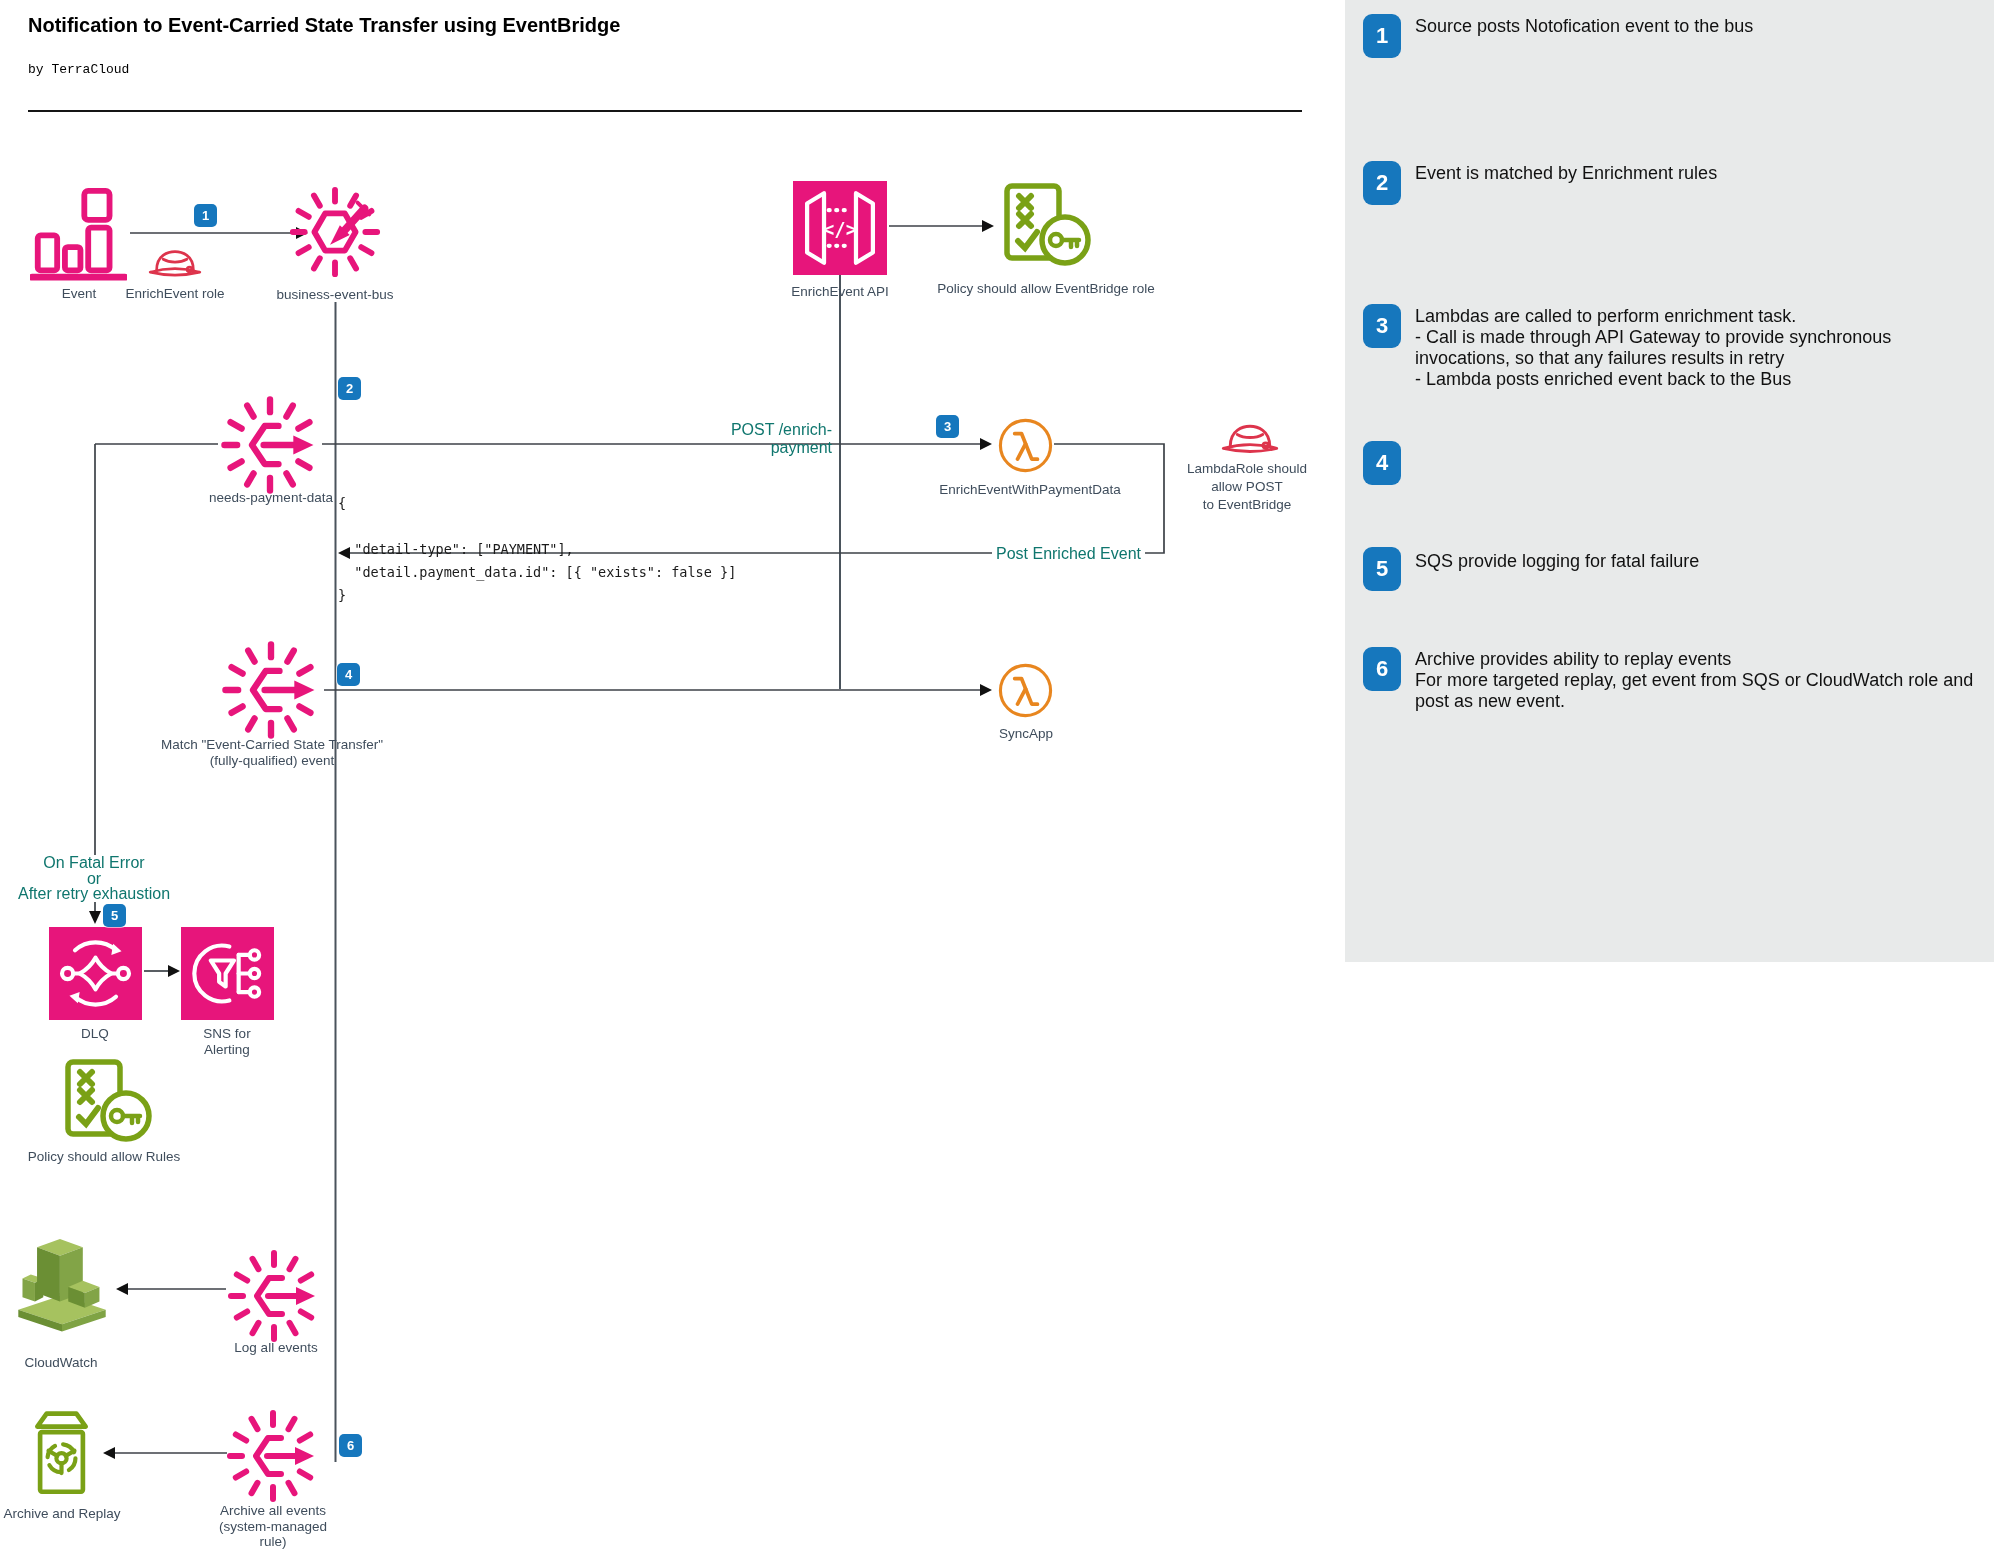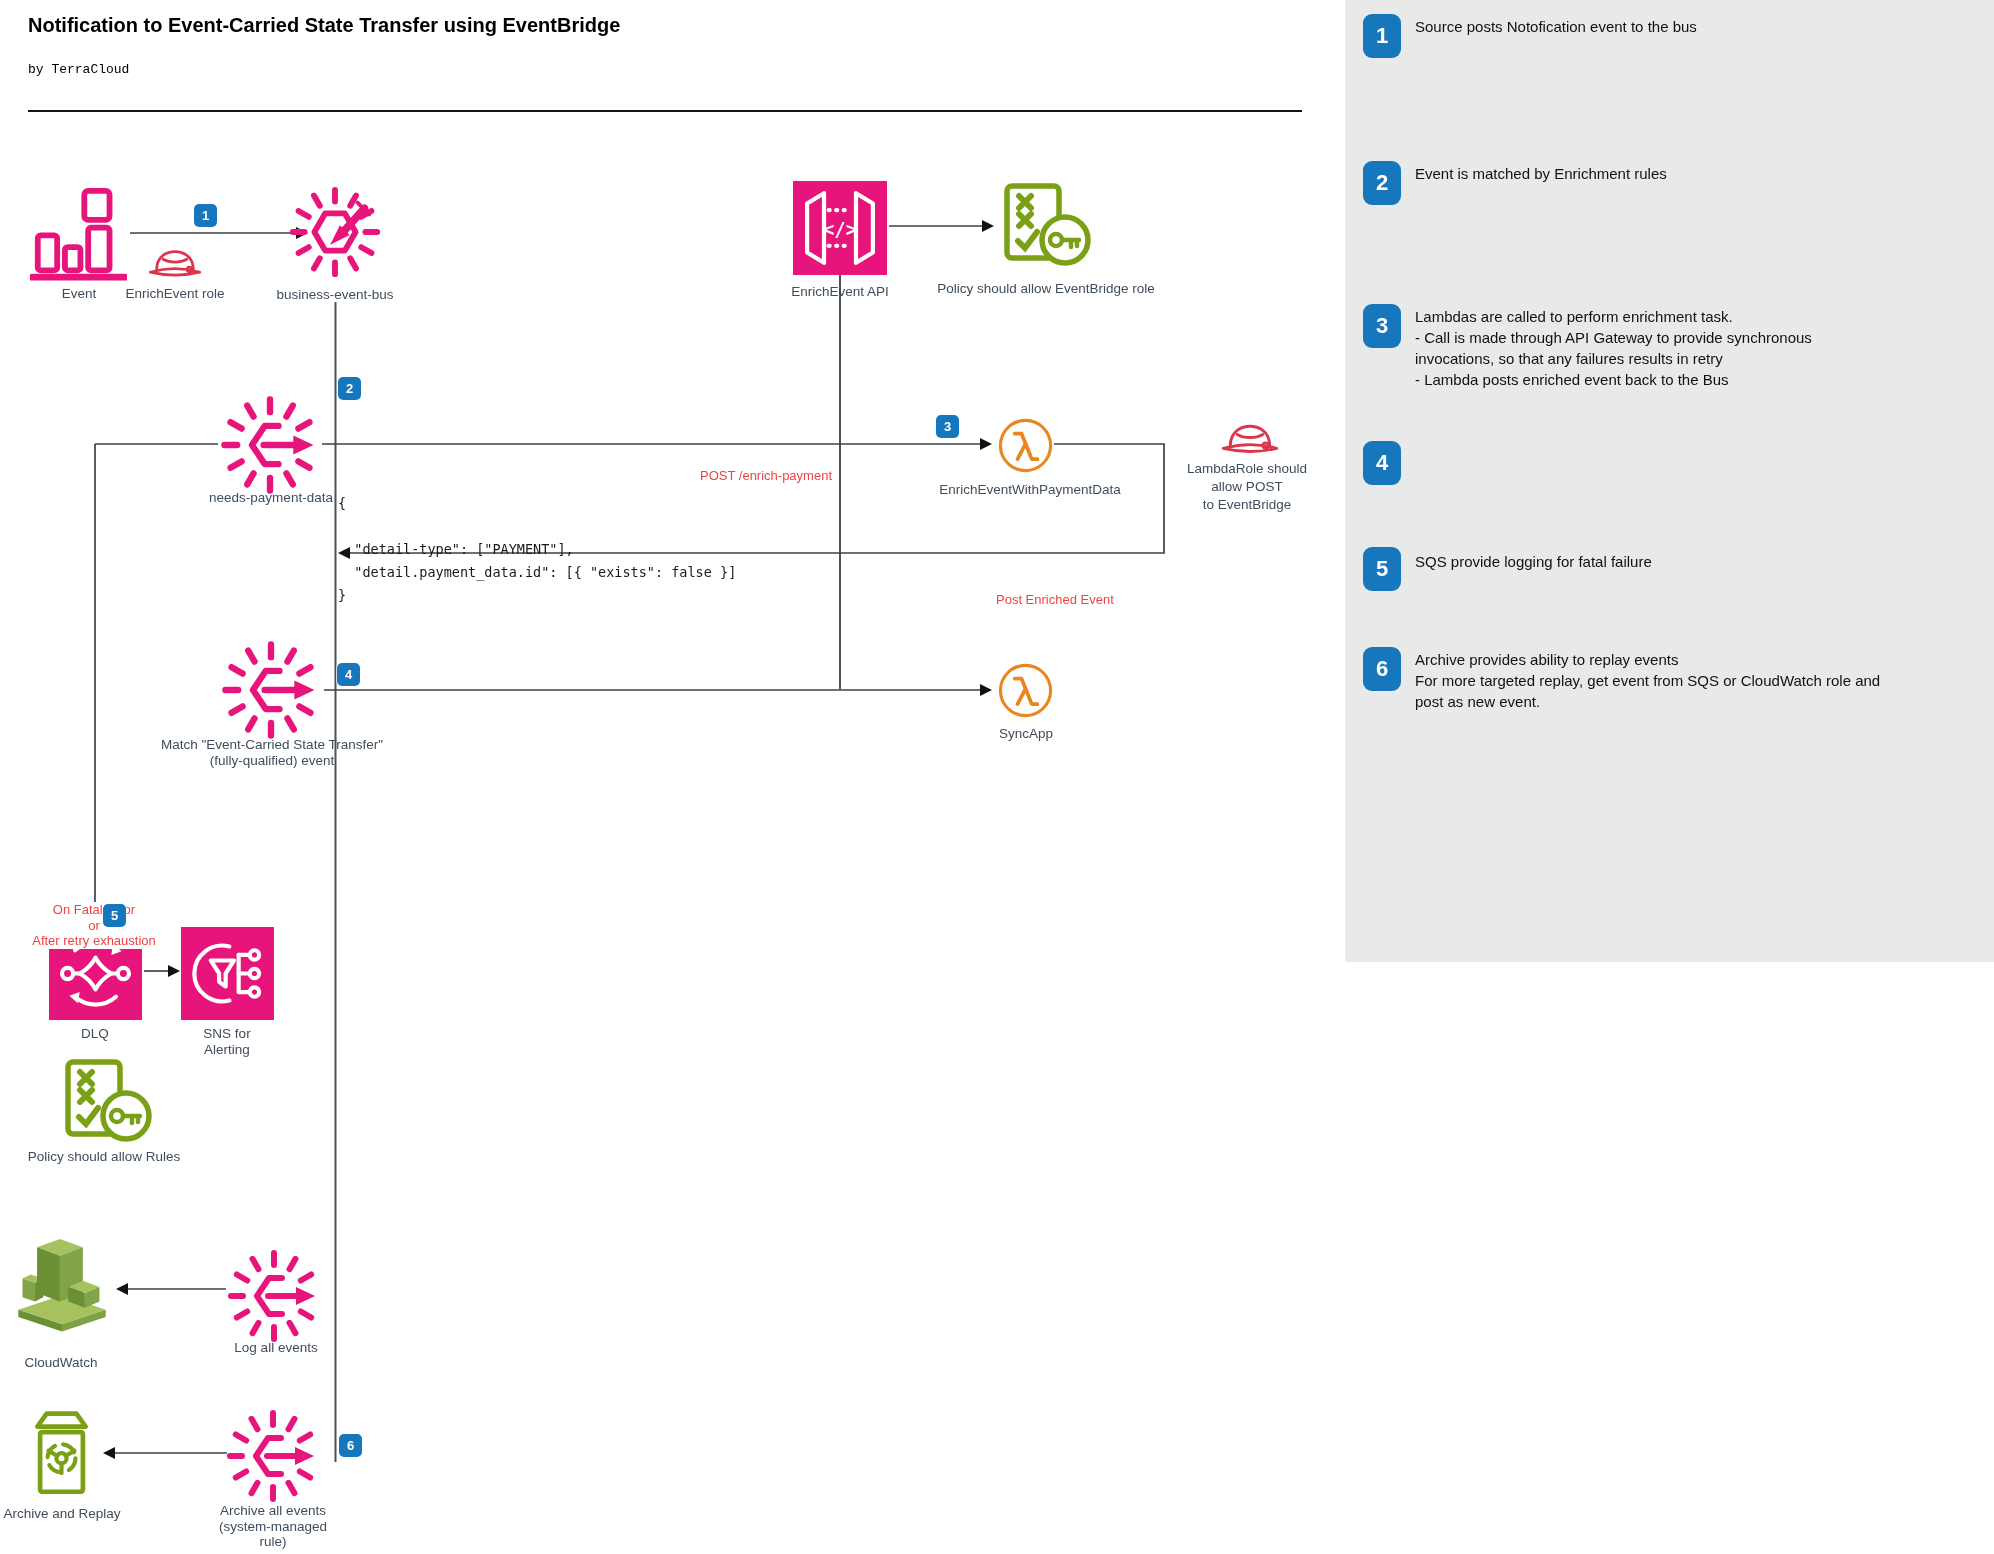--- a/index.html
+++ b/index.html
@@ -1,31 +1,31 @@
 <!DOCTYPE html>
 <html><head>
 <meta charset="utf-8">
 <style>
   html,body{margin:0;padding:0;background:#fff;}
   #stage{position:relative;width:1994px;height:1554px;background:#ffffff;overflow:hidden;
          font-family:"Liberation Sans",sans-serif;}
   .abs{position:absolute;}
   .lbl{position:absolute;font-size:13.5px;line-height:15.5px;color:#3F4D5C;
        text-align:center;white-space:pre-line;}
-  .flow-lbl{position:absolute;font-size:13px;color:#ef4444;white-space:pre-line;margin-top:47px;}
+  .flow-lbl{position:absolute;font-size:16px;color:#0f766e;white-space:pre-line;}
   .badge{position:absolute;width:23px;height:23px;border-radius:5px;background:#1677BD;
          color:#fff;font-weight:bold;font-size:13px;display:flex;align-items:center;
          justify-content:center;box-shadow:0 0 0 1px rgba(255,255,255,.6);}
   #title{position:absolute;left:28px;top:14px;font-size:20px;font-weight:bold;color:#000;}
   #byline{position:absolute;left:28px;top:62px;font-size:13px;color:#000;font-family:Liberation Mono, monospace;}
   #divider{position:absolute;left:28px;top:110px;width:1274px;height:2px;background:#151515;}
   #panel{position:absolute;left:1345px;top:0;width:649px;height:962px;background:#E8EAEA;}
   .pbadge{position:absolute;left:18px;width:38px;height:44px;border-radius:9px;background:#1677BD;
           color:#fff;font-weight:bold;font-size:22px;display:flex;align-items:center;justify-content:center;}
-  .ptext{position:absolute;left:70px;width:575px;font-size:15px;line-height:21px;color:#111;
+  .ptext{position:absolute;left:70px;width:575px;font-size:18px;line-height:21px;color:#111;
          white-space:pre-line;}
   #code{position:absolute;left:338px;top:492px;font-family:"DejaVu Sans Mono",monospace;
         font-size:13.5px;line-height:23px;color:#1a1a1a;white-space:pre;}
   .whitebg{background:#fff;padding:0 4px;}
   svg{display:block;}
 </style>
 </head>
 <body>
 
 <div id="stage">

